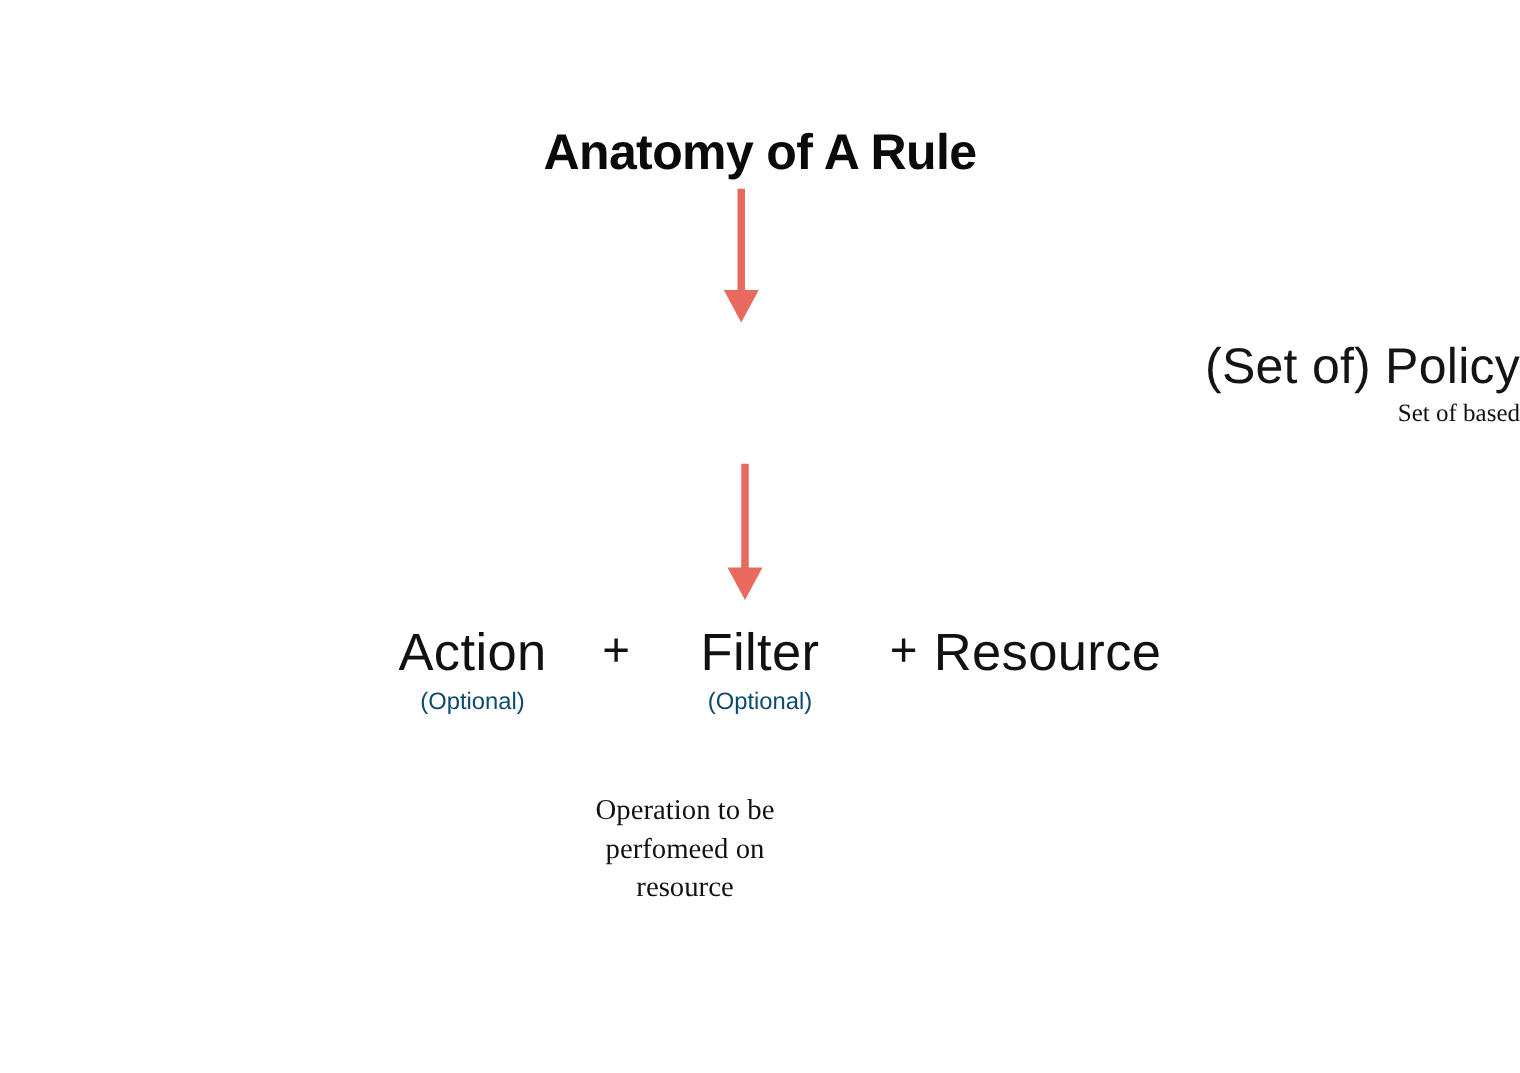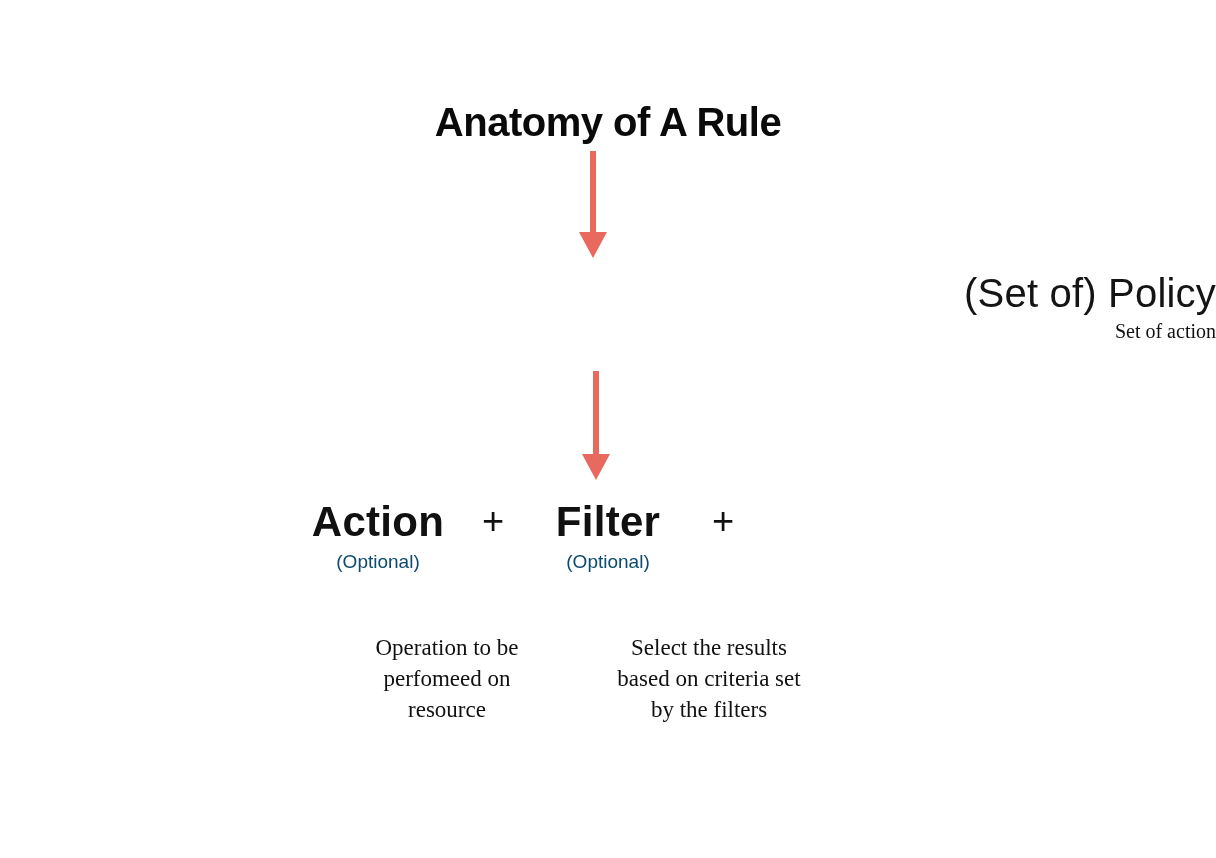--- a/index.html
+++ b/index.html
@@ -78,21 +78,21 @@
     display: flex;
     justify-content: center;
     align-items: flex-start;
   }
   .term {
     width: 186px;
     text-align: center;
   }
   .term-main {
     font-family: "Liberation Sans", sans-serif;
-    font-weight: 700;
+    font-weight: 400;
     font-size: 42px;
     letter-spacing: 0.3px;
     color: #111111;
     line-height: 1.12;
   }
   .term-opt {
     margin-top: 6px;
     font-family: "Liberation Sans", sans-serif;
     font-weight: 300;
     font-size: 19px;
@@ -141,21 +141,21 @@
 
   <div class="title">Anatomy of A Rule</div>
 
   <svg class="arrow arrow-1" width="48" height="116" viewBox="0 0 48 116">
     <line x1="24" y1="3" x2="24" y2="88" stroke="#e8695e" stroke-width="6"></line>
     <polygon points="24,110 10,84 38,84" fill="#e8695e"></polygon>
   </svg>
 
   <div class="policy-block">
     <div class="policy-title">(Set of) Policy</div>
-    <div class="policy-sub">Set of action</div>
+    <div class="policy-sub">Set of based</div>
   </div>
 
   <svg class="arrow arrow-2" width="48" height="118" viewBox="0 0 48 118">
     <line x1="24" y1="3" x2="24" y2="90" stroke="#e8695e" stroke-width="6"></line>
     <polygon points="24,112 10,86 38,86" fill="#e8695e"></polygon>
   </svg>
 
   <div class="formula-row">
 
     <div class="term">
@@ -166,31 +166,31 @@
     <div class="plus">+</div>
 
     <div class="term">
       <div class="term-main">Filter</div>
       <div class="term-opt">(Optional)</div>
     </div>
 
     <div class="plus">+</div>
 
     <div class="term">
+      <div class="term-main">Resource</div>
       <div class="term-opt"></div>
     </div>
 
   </div>
 
   <div class="desc-row">
 
     <div class="desc desc-action">Operation to be perfomeed on resource</div>
 
     <div class="desc-spacer"></div>
 
-    <div class="desc desc-filter">Select the results based on criteria set by the filters</div>
 
     <div class="desc-spacer"></div>
 
 
   </div>
 
 </div>
 
 </body></html>

